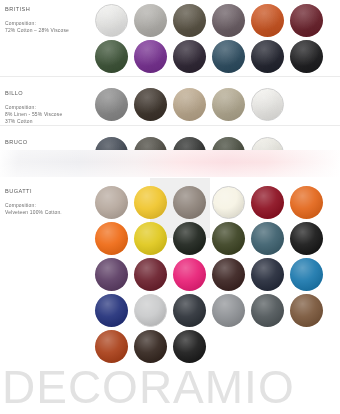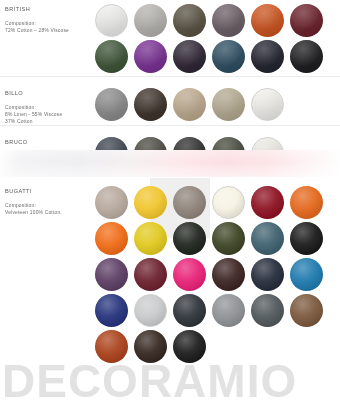--- a/index.html
+++ b/index.html
@@ -8,24 +8,24 @@
     background:#ffffff;
     font-family:"Liberation Sans", sans-serif;
     overflow:hidden;
     position:relative;
   }
   .page{position:relative;width:340px;height:414px;overflow:hidden;background:#fff;}
 
   
   .watermark{
     position:absolute;
-    left:2px; bottom:10px;
+    left:2px; bottom:4px;
     font-family:"Liberation Sans", sans-serif;
     font-size:46px;
-    font-weight:bold;
+    font-weight:normal;
     letter-spacing:1px;
     color:#e2e2e2;
     white-space:nowrap;
     z-index:1;
     user-select:none;
     line-height:1;
   }
   .watermark-mid{
     position:absolute;
     left:150px; top:178px;

